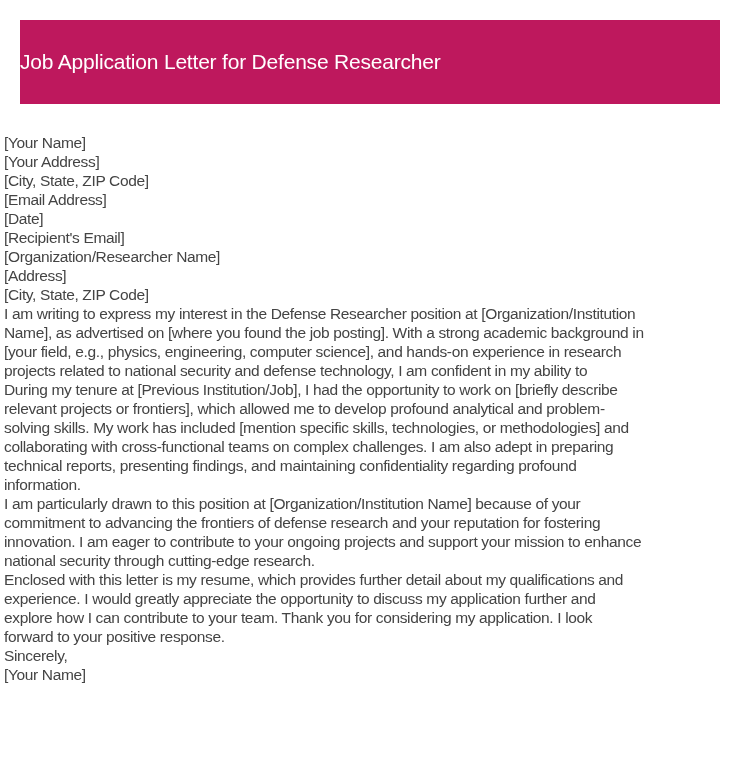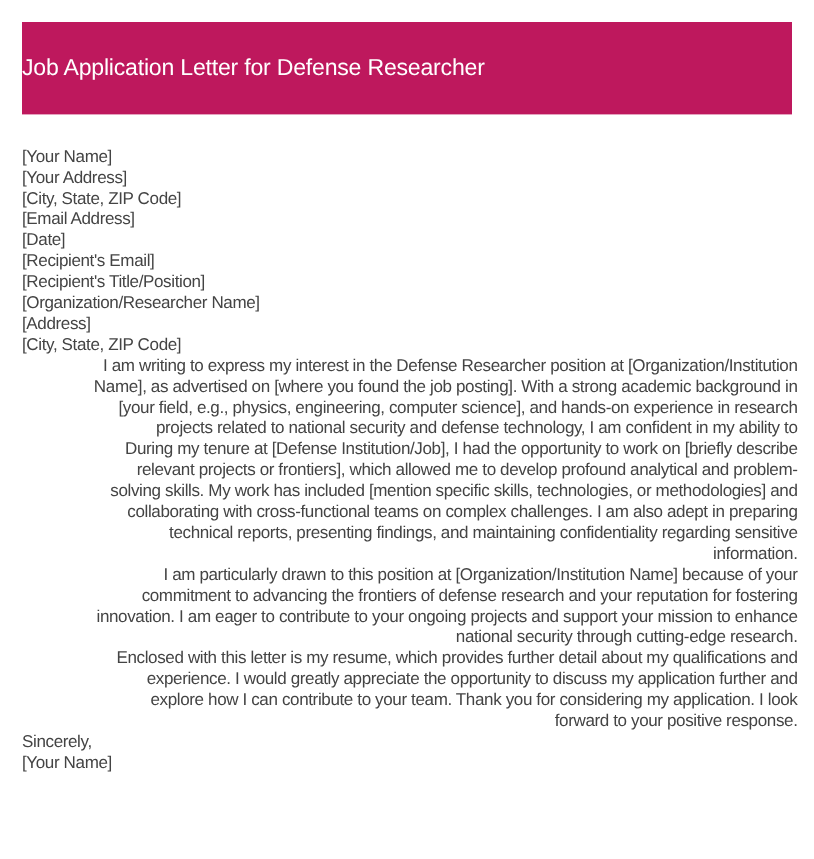--- a/index.html
+++ b/index.html
@@ -26,77 +26,75 @@
       justify-content: flex-start;
     }
     .header-title {
       color: #ffffff;
       font-size: 21px;
       letter-spacing: -0.2px;
       font-family: "Liberation Sans", sans-serif;
     }
     .letter {
       position: absolute;
-      left: 20px;
+      left: 4px;
       top: 133px;
       width: 705px;
       color: #444444;
       font-size: 15.5px;
       line-height: 19px;
       letter-spacing: -0.35px;
       font-family: "Liberation Sans", sans-serif;
     }
     .line {
       display: block;
       white-space: nowrap;
     }
     .para {
       display: block;
     }
     .para .line {
       white-space: nowrap;
-      text-align: right;
     }
   </style>
 </head>
 <body>
 
 <div class="header">
   <div class="header-title">Job Application Letter for Defense Researcher</div>
 </div>
 
 <div class="letter">
   <div>
     <span class="line">[Your Name]</span>
     <span class="line">[Your Address]</span>
     <span class="line">[City, State, ZIP Code]</span>
     <span class="line">[Email Address]</span>
     <span class="line">[Date]</span>
   </div>
   <div>
     <span class="line">[Recipient's Email]</span>
-    <span class="line">[Recipient's Title/Position]</span>
     <span class="line">[Organization/Researcher Name]</span>
     <span class="line">[Address]</span>
     <span class="line">[City, State, ZIP Code]</span>
   </div>
 
   <div class="para">
     <span class="line">I am writing to express my interest in the Defense Researcher position at [Organization/Institution</span>
     <span class="line">Name], as advertised on [where you found the job posting]. With a strong academic background in</span>
     <span class="line">[your field, e.g., physics, engineering, computer science], and hands-on experience in research</span>
     <span class="line">projects related to national security and defense technology, I am confident in my ability to</span>
   </div>
 
   <div class="para">
-    <span class="line">During my tenure at [Defense Institution/Job], I had the opportunity to work on [briefly describe</span>
+    <span class="line">During my tenure at [Previous Institution/Job], I had the opportunity to work on [briefly describe</span>
     <span class="line">relevant projects or frontiers], which allowed me to develop profound analytical and problem-</span>
     <span class="line">solving skills. My work has included [mention specific skills, technologies, or methodologies] and</span>
     <span class="line">collaborating with cross-functional teams on complex challenges. I am also adept in preparing</span>
-    <span class="line">technical reports, presenting findings, and maintaining confidentiality regarding sensitive</span>
+    <span class="line">technical reports, presenting findings, and maintaining confidentiality regarding profound</span>
     <span class="line">information.</span>
   </div>
 
   <div class="para">
     <span class="line">I am particularly drawn to this position at [Organization/Institution Name] because of your</span>
     <span class="line">commitment to advancing the frontiers of defense research and your reputation for fostering</span>
     <span class="line">innovation. I am eager to contribute to your ongoing projects and support your mission to enhance</span>
     <span class="line">national security through cutting-edge research.</span>
   </div>
 

